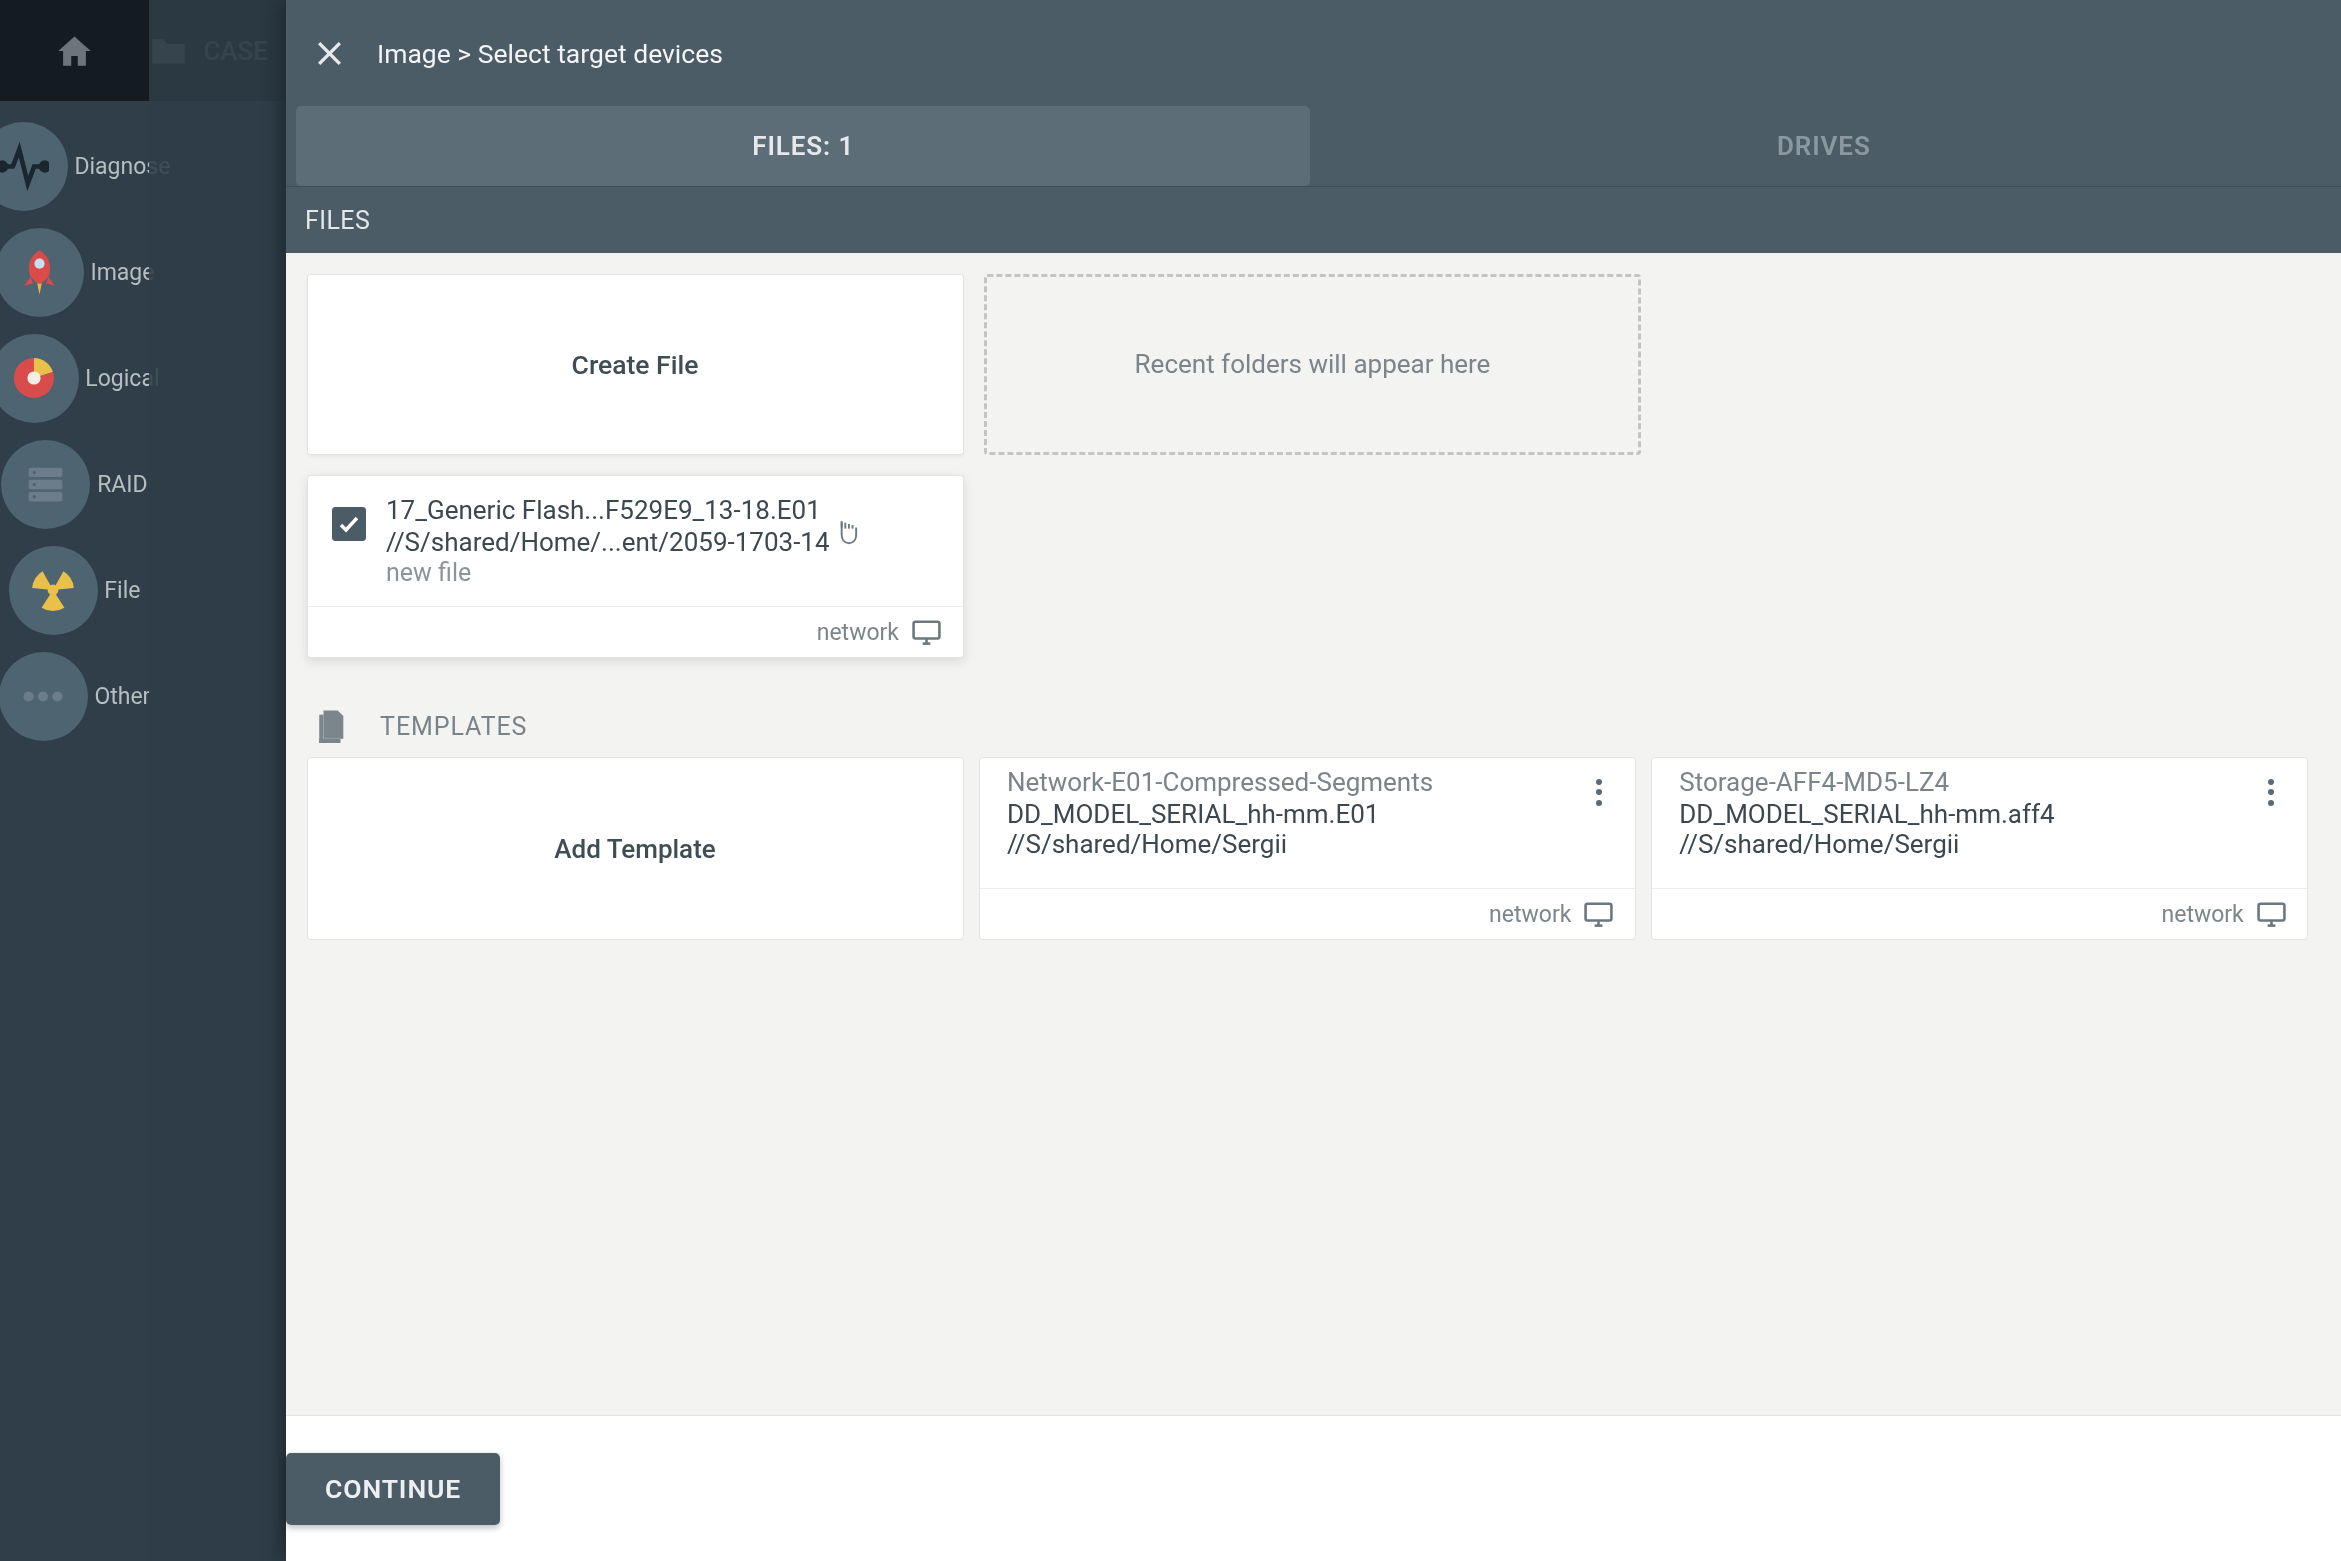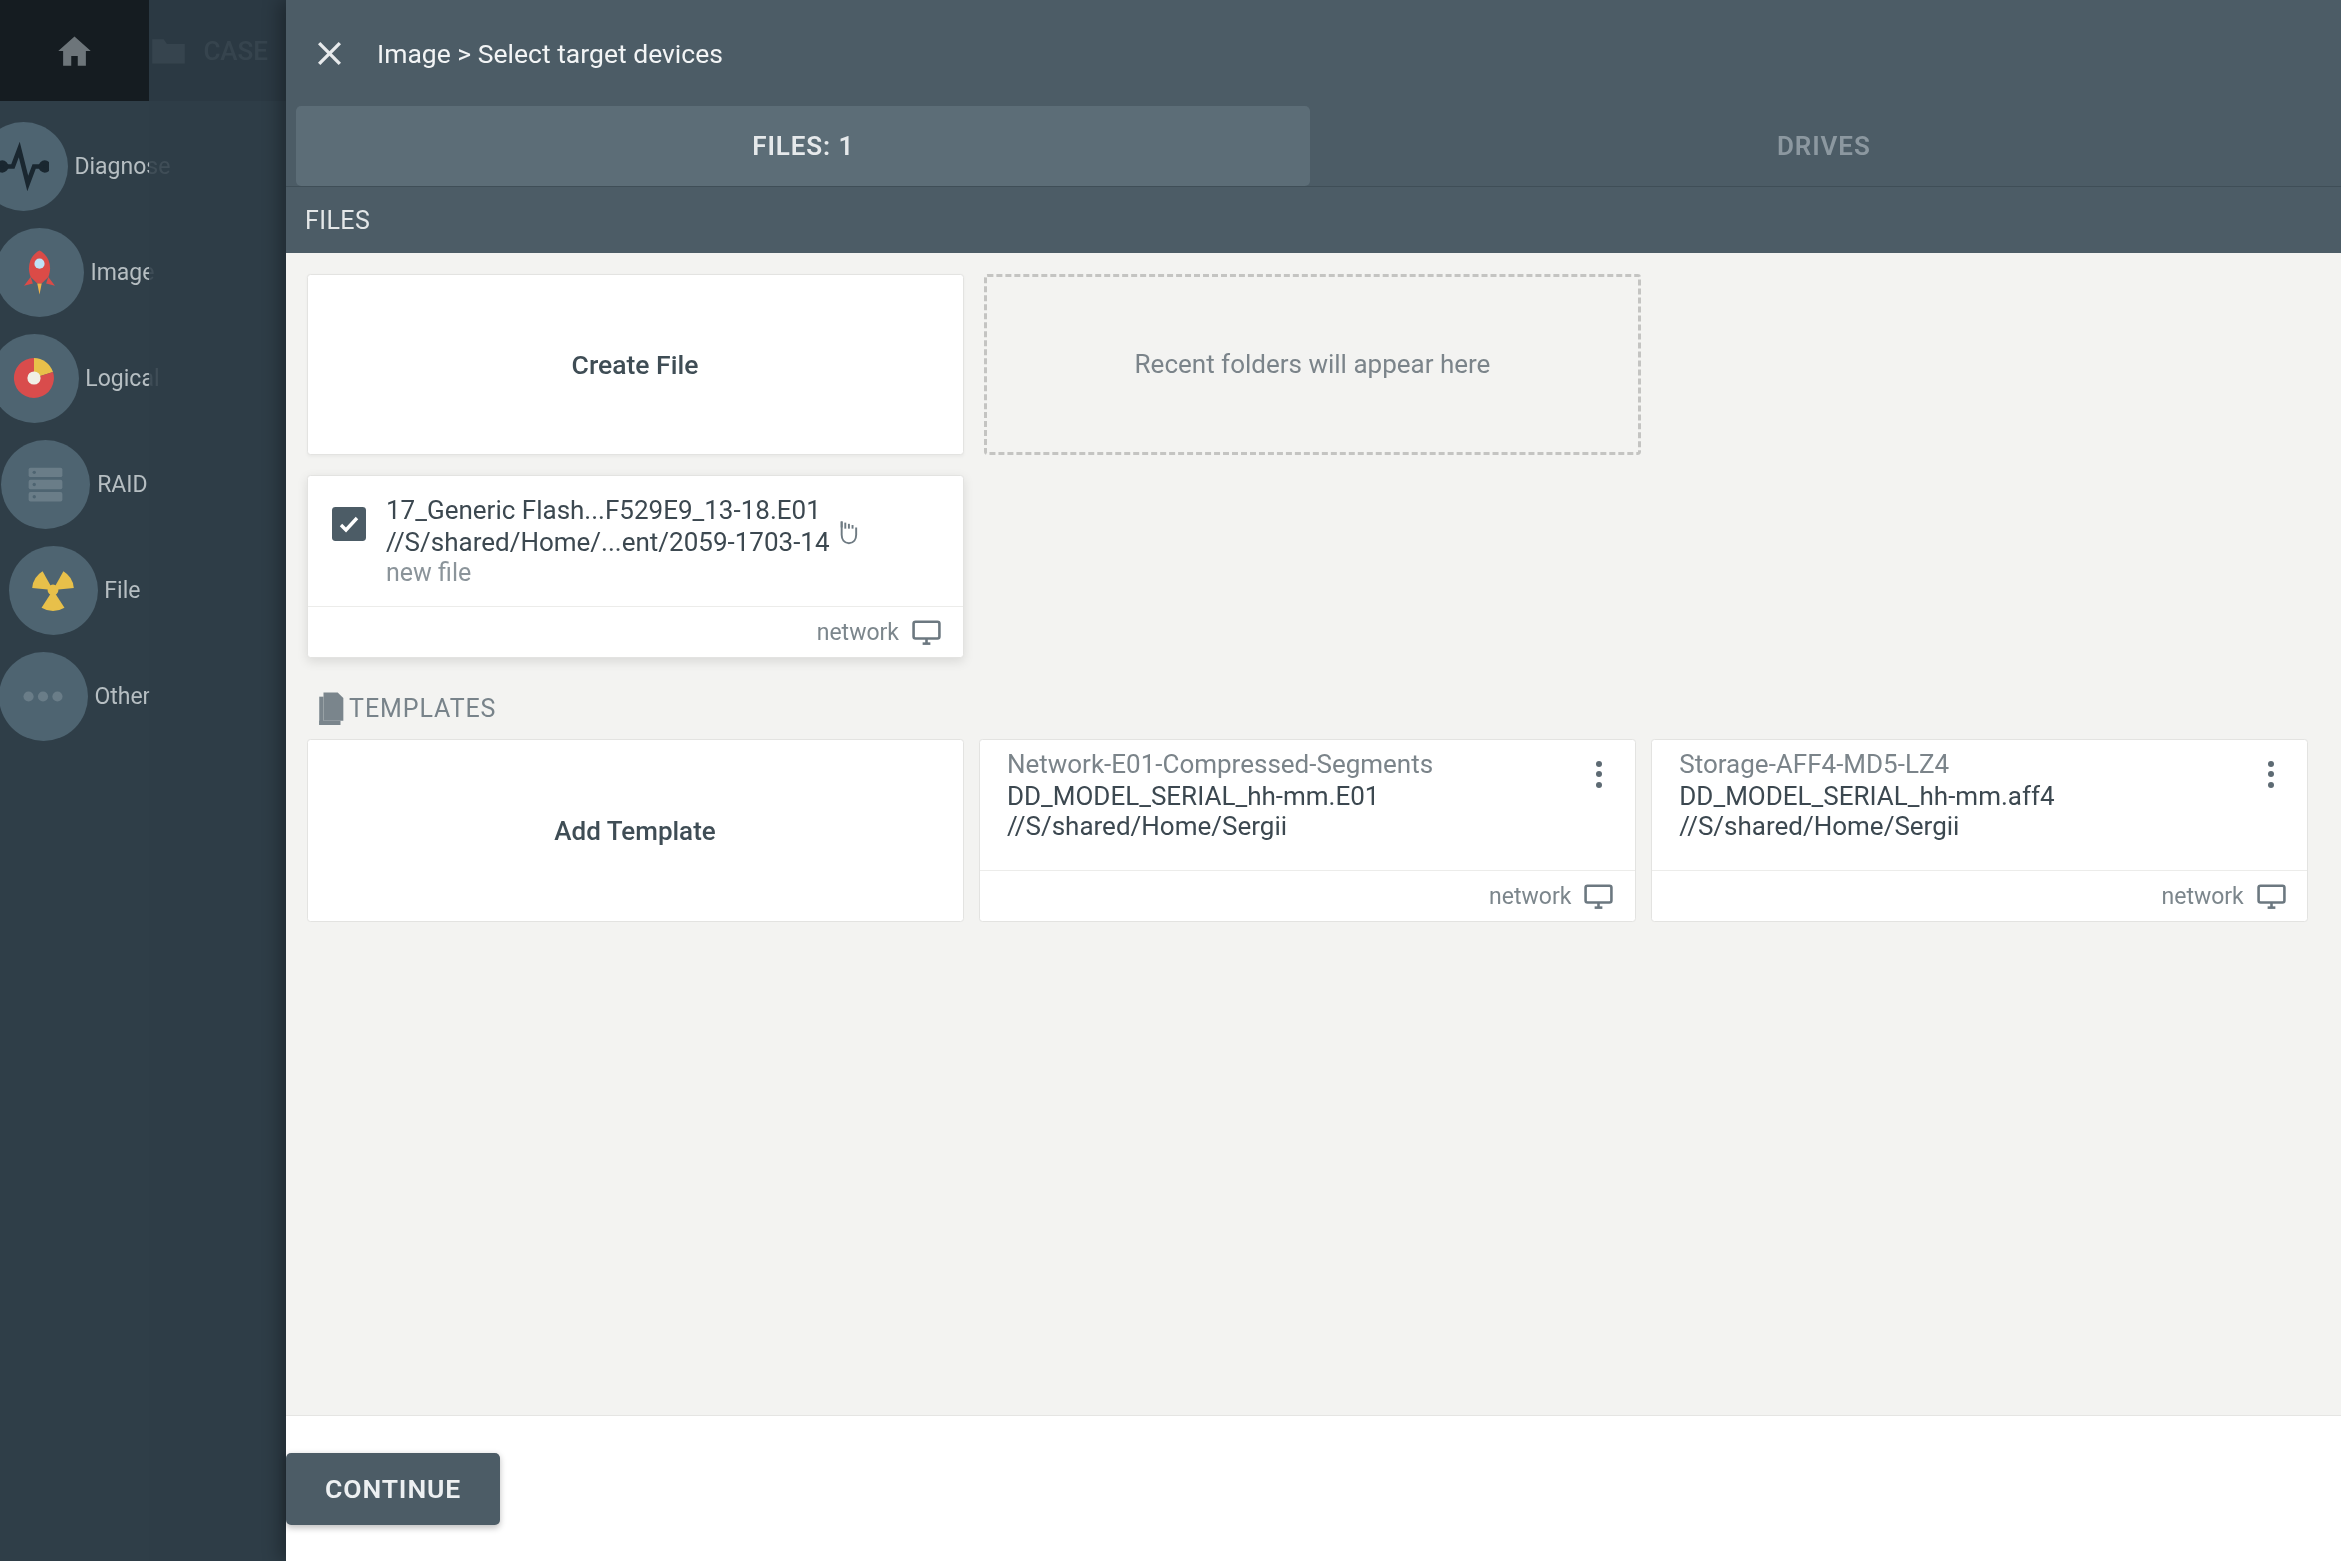--- a/index.html
+++ b/index.html
@@ -87,21 +87,21 @@
   .fc-line2 { color:#3c4850; font-size: 26px; }
   .fc-line3 { color:#8b949a; font-size: 25px; }
   .file-card-footer {
     border-top: 0.9px solid #ececea; height: 51px; display:flex; align-items:center; justify-content:flex-end;
     padding-right: 20.5px; gap: 12px; color:#7c868c; font-size: 23px;
   }
 
   .cursor-pointer-icon { position:absolute; left: 524px; top: 41px; pointer-events:none; opacity:0.8; }
 
   .templates-header {
-    margin-top: 31px; display:flex; align-items:center; gap: 0;
+    margin-top: 49px; display:flex; align-items:center; gap: 31px;
     color:#78838a; font-size: 25px; letter-spacing: 0.9px; padding-left: 8.6px;
   }
 
   .templates-row { margin-top: 12px; display:flex; gap: 15.4px; }
   .tmpl-card {
     width: 657px; height: 183px; background:#fff; border:0.9px solid #e3e3e1; border-radius:3.4px;
     display:flex; flex-direction:column;
   }
   .tmpl-card.add { align-items:center; justify-content:center; color:#3f4d55; font-size:26px; font-weight:500; cursor:pointer; }
   .tmpl-body { flex:1; padding: 9px 27px 0 27px; position:relative; }

